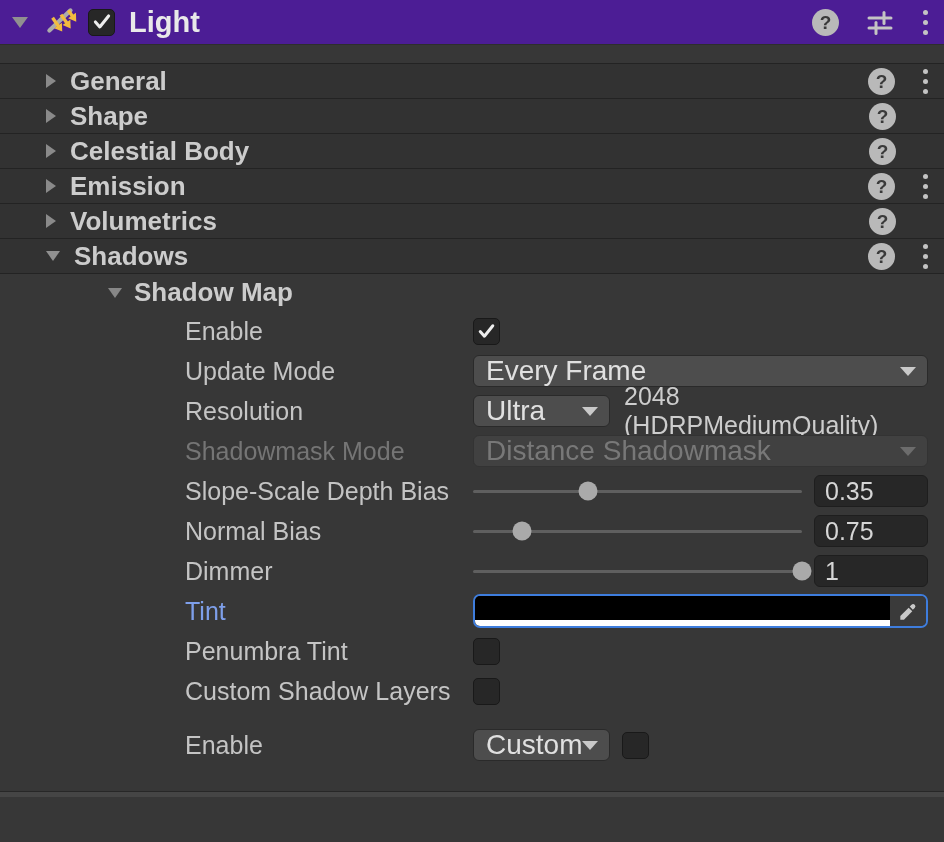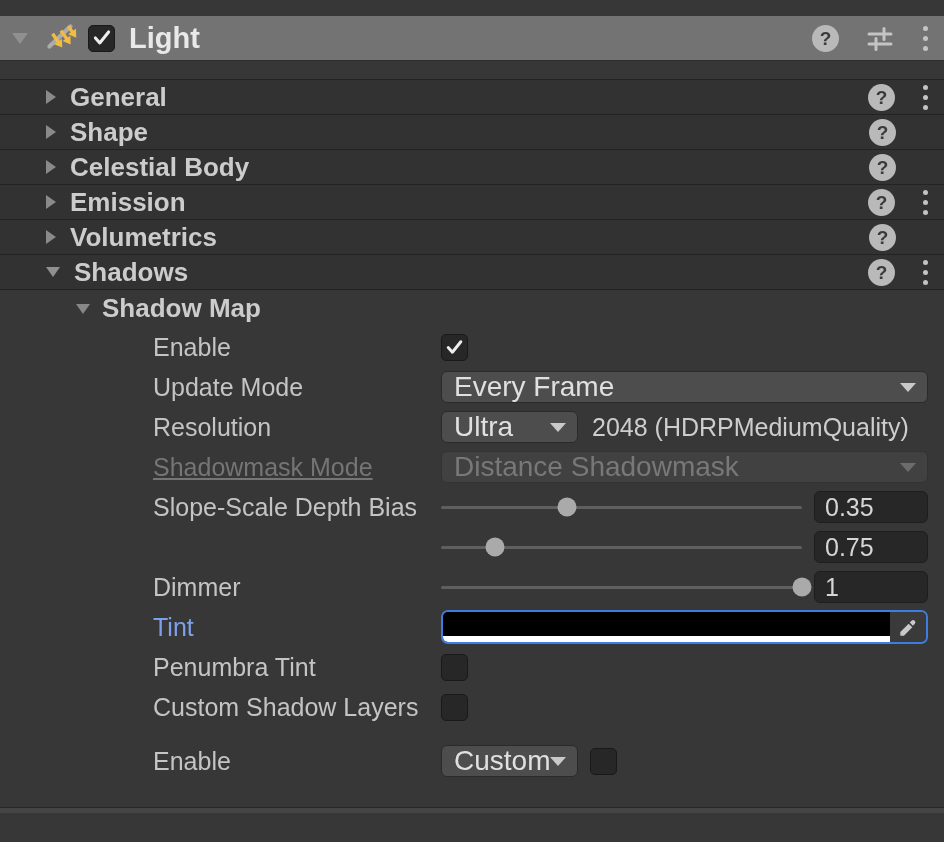--- a/index.html
+++ b/index.html
@@ -7,25 +7,24 @@
   .inspector {
     position:relative;
     width:944px; height:842px;
     background:#373737;
     font-family:"Liberation Sans", sans-serif;
     color:#C6C6C6;
     overflow:hidden;
   }
   
   .comp-header {
-    height:45px; background:#737373;
+    height:45px; background:#4c1d95;
     border-bottom:1px solid #2E2E2E;
     display:flex; align-items:center;
     position:relative;
-    margin-top:16px;
   }
   .tri { width:0; height:0; display:inline-block; }
   .tri.down  { border-left:8px solid transparent; border-right:8px solid transparent; border-top:11px solid #909090; }
   .tri.right { border-top:8px solid transparent; border-bottom:8px solid transparent; border-left:11px solid #8A8A8A; }
   .comp-header .foldout { margin-left:12px; }
   .light-icon { width:38px; height:38px; margin-left:14px; flex:none; }
   .comp-checkbox {
     width:30px; height:30px; margin-left:8px;
     background:#252525; border:1px solid #1A1A1A; border-radius:6px;
     display:flex; align-items:center; justify-content:center;
@@ -53,30 +52,30 @@
   }
   .section-row .tri { margin-left:46px; }
   .section-row .tri.right { border-left-width:10px; border-top-width:7px; border-bottom-width:7px; }
   .section-row .tri.down  { border-top-width:10px; border-left-width:7px; border-right-width:7px; }
   .section-label { margin-left:14px; font-size:26px; font-weight:bold; color:#CCCCCC; }
   .section-right { position:absolute; right:0; top:0; height:35px; display:flex; align-items:center; }
   .section-right .help-icon { margin-right:24px; }
   .section-right .kebab { margin-right:12px; }
   .section-right.no-menu .help-icon { margin-right:48px; }
   
-  .content { background:#373737; }
+  .content { background:#373737;padding-left:32px; }
   .sub-header { display:flex; align-items:center; }
   .sub-header .tri { margin-left:76px; border-top-color:#878787; }
   .sub-header .tri.down { border-top-width:10px; border-left-width:7px; border-right-width:7px; }
   .sub-header .sub-title { margin-left:12px; font-size:26px; font-weight:bold; color:#CCCCCC; }
   .sub-header.h37 { height:37px; }
   .sub-header.h38 { height:38px; }
   .row { height:40px; position:relative; display:flex; align-items:center;margin-left:48px; }
   .row .label { margin-left:105px; font-size:25px; color:#C4C4C4; }
-  .row .label.disabled { color:#757575;text-decoration:underline; }
+  .row .label.disabled { color:#757575; }
   .row .label.blue { color:#7E9FEA; }
   .ctrl { position:absolute; left:393px; right:16px; top:0; height:40px; display:flex; align-items:center; }
   
   .checkbox {
     width:27px; height:27px; border-radius:5px;
     background:#272727; border:1px solid #191919;
     display:flex; align-items:center; justify-content:center;
   }
   .checkbox svg { display:none; }
   .checkbox.checked svg { display:block; }
@@ -307,20 +306,21 @@
       <span class="ctrl">
         <span class="slider" style="--pct: 35%;">
           <span class="track"></span>
           <span class="knob"></span>
         </span>
         <span class="value-box">0.35</span>
       </span>
     </div>
 
     <div class="row">
+      <span class="label">Normal Bias</span>
       <span class="ctrl">
         <span class="slider" style="--pct: 15%;">
           <span class="track"></span>
           <span class="knob"></span>
         </span>
         <span class="value-box">0.75</span>
       </span>
     </div>
 
     <div class="row">

